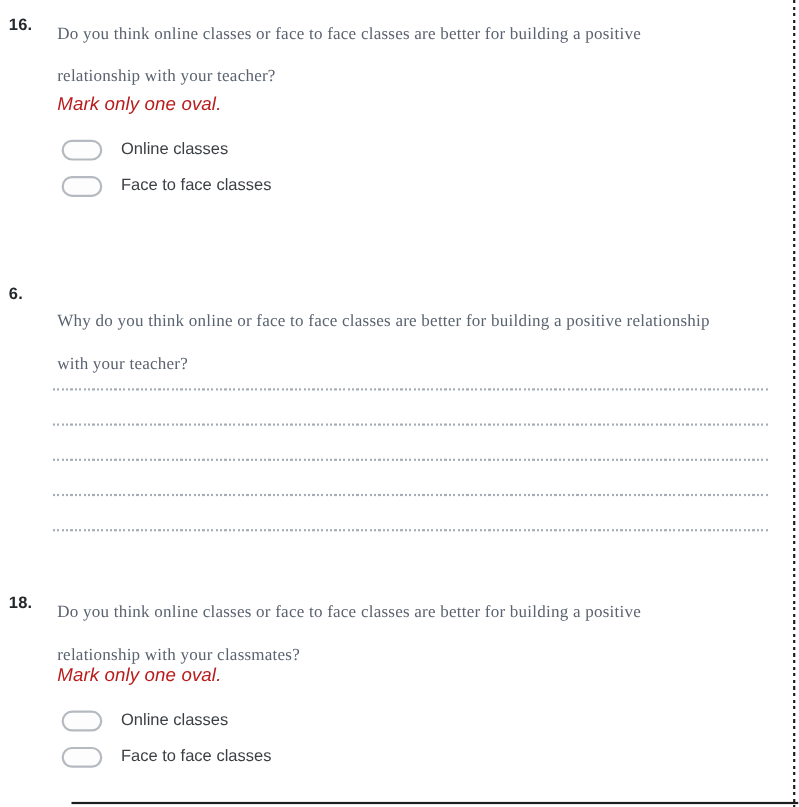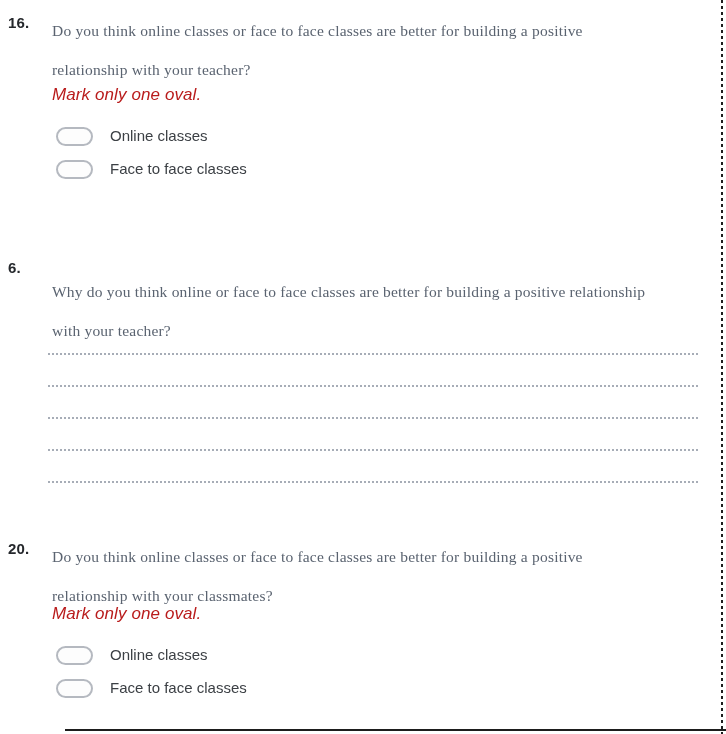--- a/index.html
+++ b/index.html
@@ -122,21 +122,21 @@
     <div class="answer-lines">
         <div class="answer-line"></div>
         <div class="answer-line"></div>
         <div class="answer-line"></div>
         <div class="answer-line"></div>
         <div class="answer-line"></div>
       </div>
   </section>
 
   <section>
-    <span class="qnum" style="top:540px">20.</span>
+    <span class="qnum" style="top:540px">18.</span>
     <p class="qtext" style="top:537px; width:600px">Do you think online classes or face to face classes are better for building a positive
 relationship with your classmates?</p>
     <p class="instruction" style="top:604px">Mark only one oval.</p>
     <div class="option" style="top:646px">
       <span class="oval"></span>
       <span class="opt-label">Online classes</span>
     </div>
     <div class="option" style="top:679px">
       <span class="oval"></span>
       <span class="opt-label">Face to face classes</span>

